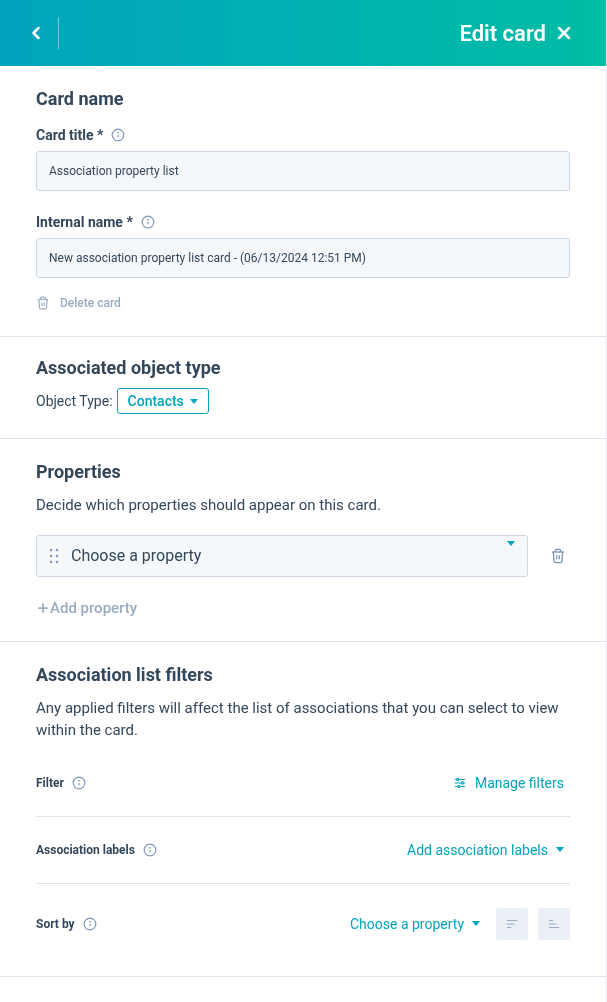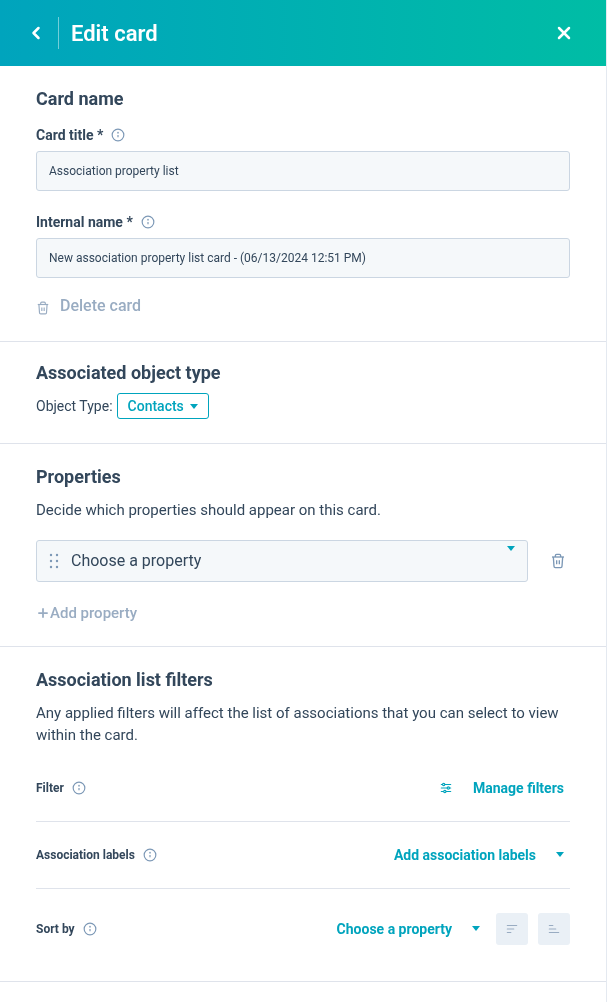--- a/index.html
+++ b/index.html
@@ -33,21 +33,21 @@
       color:#fff;
     }
     .back-btn {
       width:36px; height:36px; display:flex; align-items:center; justify-content:center;
       cursor:pointer;
     }
     .vsep {
       width:1px; height:32px; background: rgba(255,255,255,0.45); margin: 0 12px 0 4px;
     }
     .title {
-      font-size: 22px; font-weight:600; flex:1;
+      font-size: 22px; font-weight:600; flex:1;text-align:right;
     }
     .close-btn {
       width:36px; height:36px; display:flex; align-items:center; justify-content:center;
       cursor:pointer;
     }
 
     section.block { padding: 22px 36px; border-bottom: 1px solid var(--divider); }
     section.block.tight { padding: 20px 36px 24px; }
 
     h2.section-title {
@@ -74,21 +74,21 @@
       font-size:12px;
       color: var(--text);
       font-family: inherit;
     }
 
     .field + .field { margin-top: 23px; }
 
     .delete-card-btn {
       margin-top: 18px;
       display:inline-flex; align-items:flex-end; gap:10px;
-      color: var(--light-muted); font-size:16px; font-weight:500;
+      color: var(--light-muted); font-size:12px; font-weight:500;
       background:none; border:none; padding:0; cursor:pointer; font-family:inherit;
     }
 
     .obj-row {
       display:flex; align-items:center; gap:4px; font-size:14px; color:var(--text);
     }
     .pill {
       border: 1.5px solid var(--teal);
       color: var(--teal);
       border-radius: 3px;
@@ -131,22 +131,22 @@
     .filter-row, .labels-row, .sort-row {
       display:flex; align-items:center; justify-content:space-between;
       padding: 14px 0;
     }
     .labels-row, .sort-row { border-top: 1px solid var(--divider); margin-top: 10px; padding-top: 24px;}
     .sort-row { margin-top:10px; }
     .sub-label {
       font-size:12px; font-weight:700; display:flex; align-items:center; gap:8px;
     }
     .link-btn {
-      color: var(--teal); font-size:14px; font-weight:700; display:inline-flex;
-      align-items:center; gap:20px; background:none; border:none; cursor:pointer;
+      color: var(--teal); font-size:14px; font-weight:400; display:inline-flex;
+      align-items:center; gap:8px; background:none; border:none; cursor:pointer;
       font-family:inherit;
       justify-content:center;
     }
     .sort-controls { display:flex; align-items:center; gap:10px; }
     .sort-btn {
       width:32px; height:32px; background: var(--btn-bg); border:none; border-radius:3px;
       display:flex; align-items:center; justify-content:center; color: var(--light-muted);
       cursor:pointer;
     }
     svg { display:block; }

